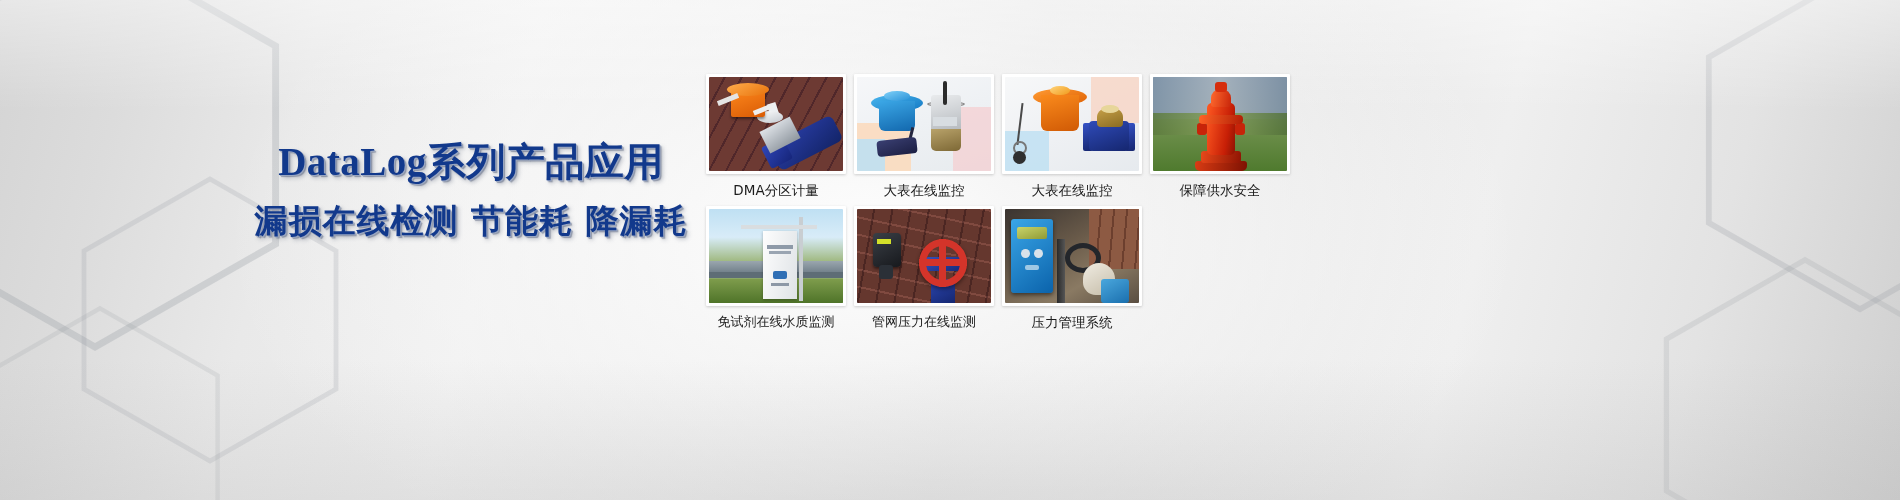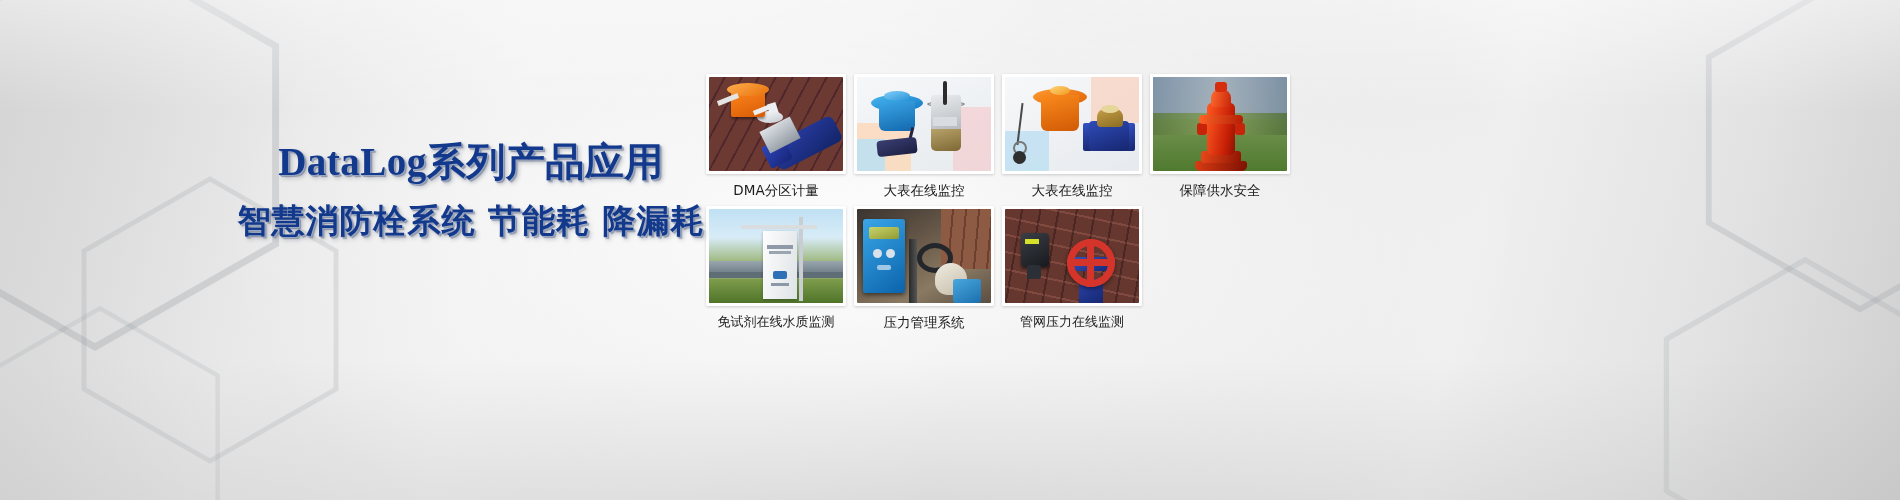--- a/index.html
+++ b/index.html
@@ -233,21 +233,21 @@
     <svg class="hx-d" width="330" height="330" viewBox="0 0 100 100">
       <polygon points="50,3 92,27 92,73 50,97 8,73 8,27" fill="none" stroke="rgba(150,155,162,0.20)" stroke-width="1.6"></polygon>
     </svg>
     <svg class="hx-e" width="280" height="280" viewBox="0 0 100 100">
       <polygon points="50,3 92,27 92,73 50,97 8,73 8,27" fill="none" stroke="rgba(150,155,162,0.18)" stroke-width="1.6"></polygon>
     </svg>
   </div>
 
   <div class="headline">
     <div class="l1">DataLog系列产品应用</div>
-    <div class="l2">智慧消防栓系统 节能耗 降漏耗</div>
+    <div class="l2">漏损在线检测 节能耗 降漏耗</div>
   </div>
 
   <div class="grid">
 
     <div class="card">
       <div class="thumb">
         <div class="pic p1">
           <i class="c5"></i>
             <i class="c8"></i>
             <i class="c6"></i>
@@ -335,48 +335,48 @@
             <i class="txt2"></i>
             <i class="logo"></i>
             <i class="logo2"></i>
         </div>
       </div>
       <div class="cap wide">免试剂在线水质监测</div>
     </div>
 
     <div class="card">
       <div class="thumb">
+        <div class="pic p7">
+          <i class="b2"></i>
+          <i class="s1"></i>
+            <i class="s2"></i>
+            <i class="s3"></i>
+          <i class="v5"></i>
+            <i class="v4"></i>
+            <i class="v1"></i>
+            <i class="v2"></i>
+            <i class="v3"></i>
+        </div>
+      </div>
+      <div class="cap wide">管网压力在线监测</div>
+    </div>
+
+    <div class="card">
+      <div class="thumb">
         <div class="pic p6">
           <i class="wall"></i>
             <i class="pipe"></i>
             <i class="hose"></i>
             <i class="bag"></i>
             <i class="blu"></i>
           <i class="box"></i>
             <i class="scr"></i>
             <i class="b1"></i>
             <i class="b2"></i>
             <i class="b3"></i>
         </div>
       </div>
       <div class="cap">压力管理系统</div>
     </div>
 
-    <div class="card">
-      <div class="thumb">
-        <div class="pic p7">
-          <i class="b2"></i>
-          <i class="s1"></i>
-            <i class="s2"></i>
-            <i class="s3"></i>
-          <i class="v5"></i>
-            <i class="v4"></i>
-            <i class="v1"></i>
-            <i class="v2"></i>
-            <i class="v3"></i>
-        </div>
-      </div>
-      <div class="cap wide">管网压力在线监测</div>
-    </div>
-
 
   </div>
 </div>
 
 </body></html>

